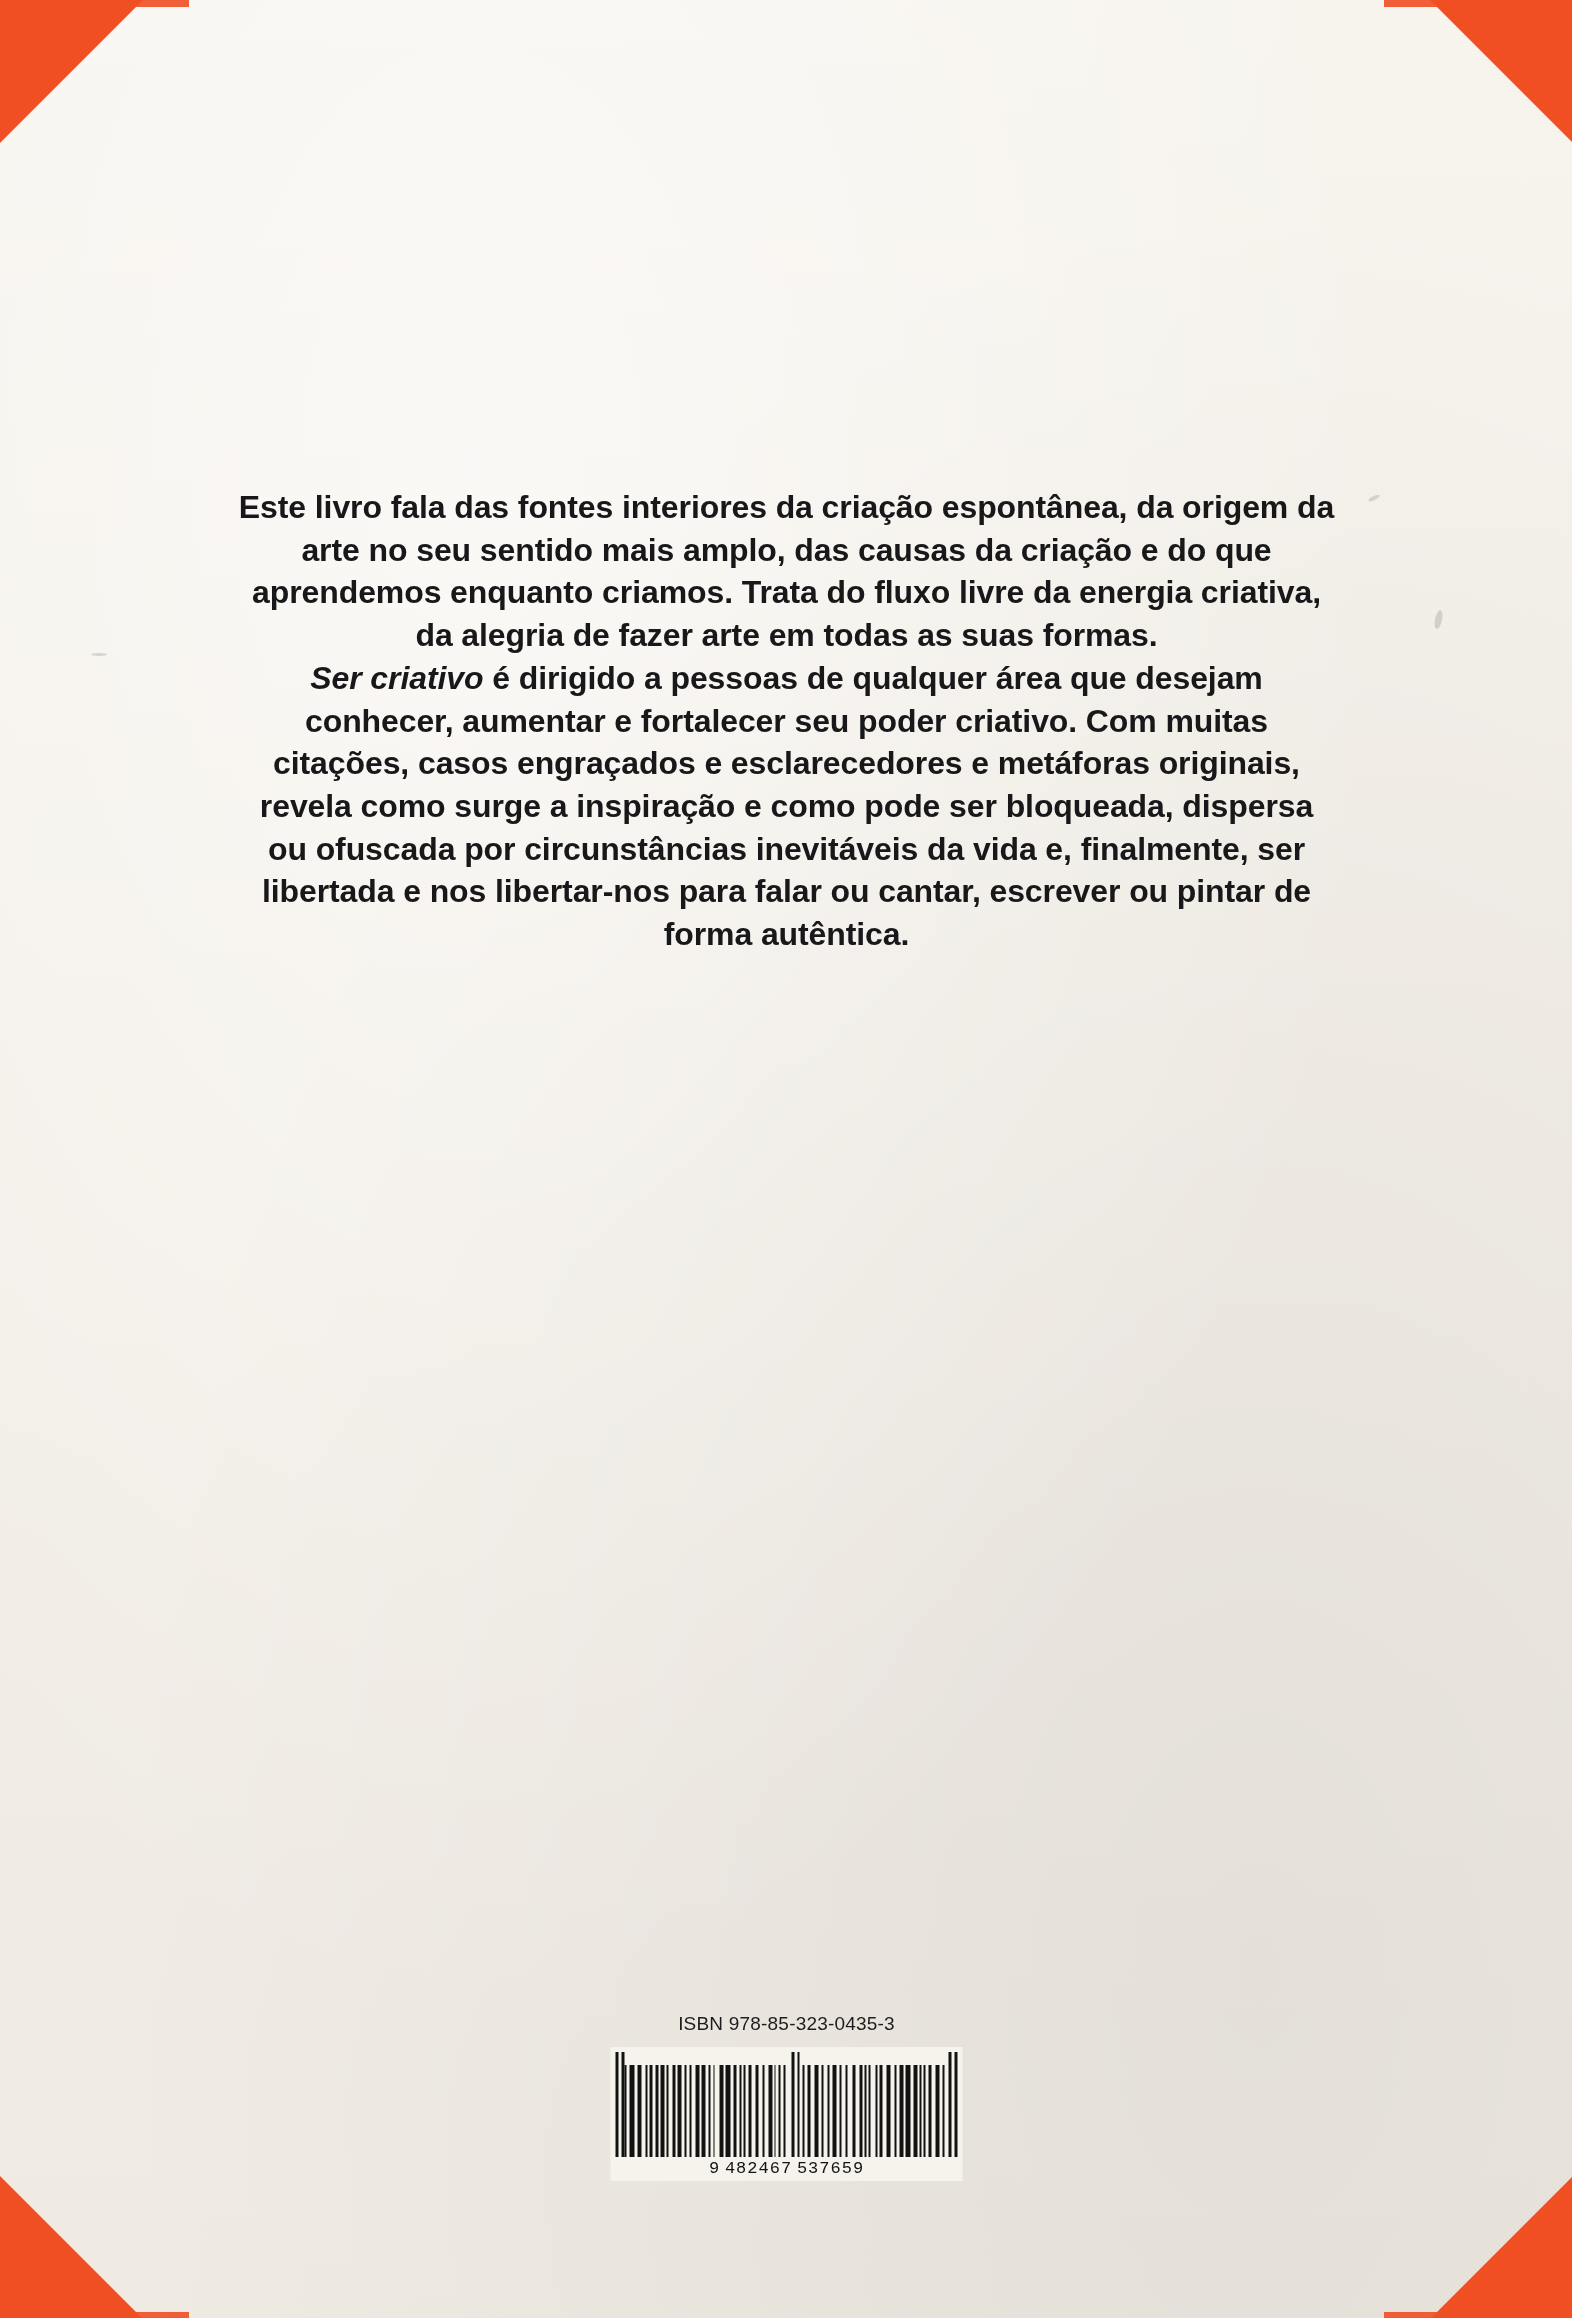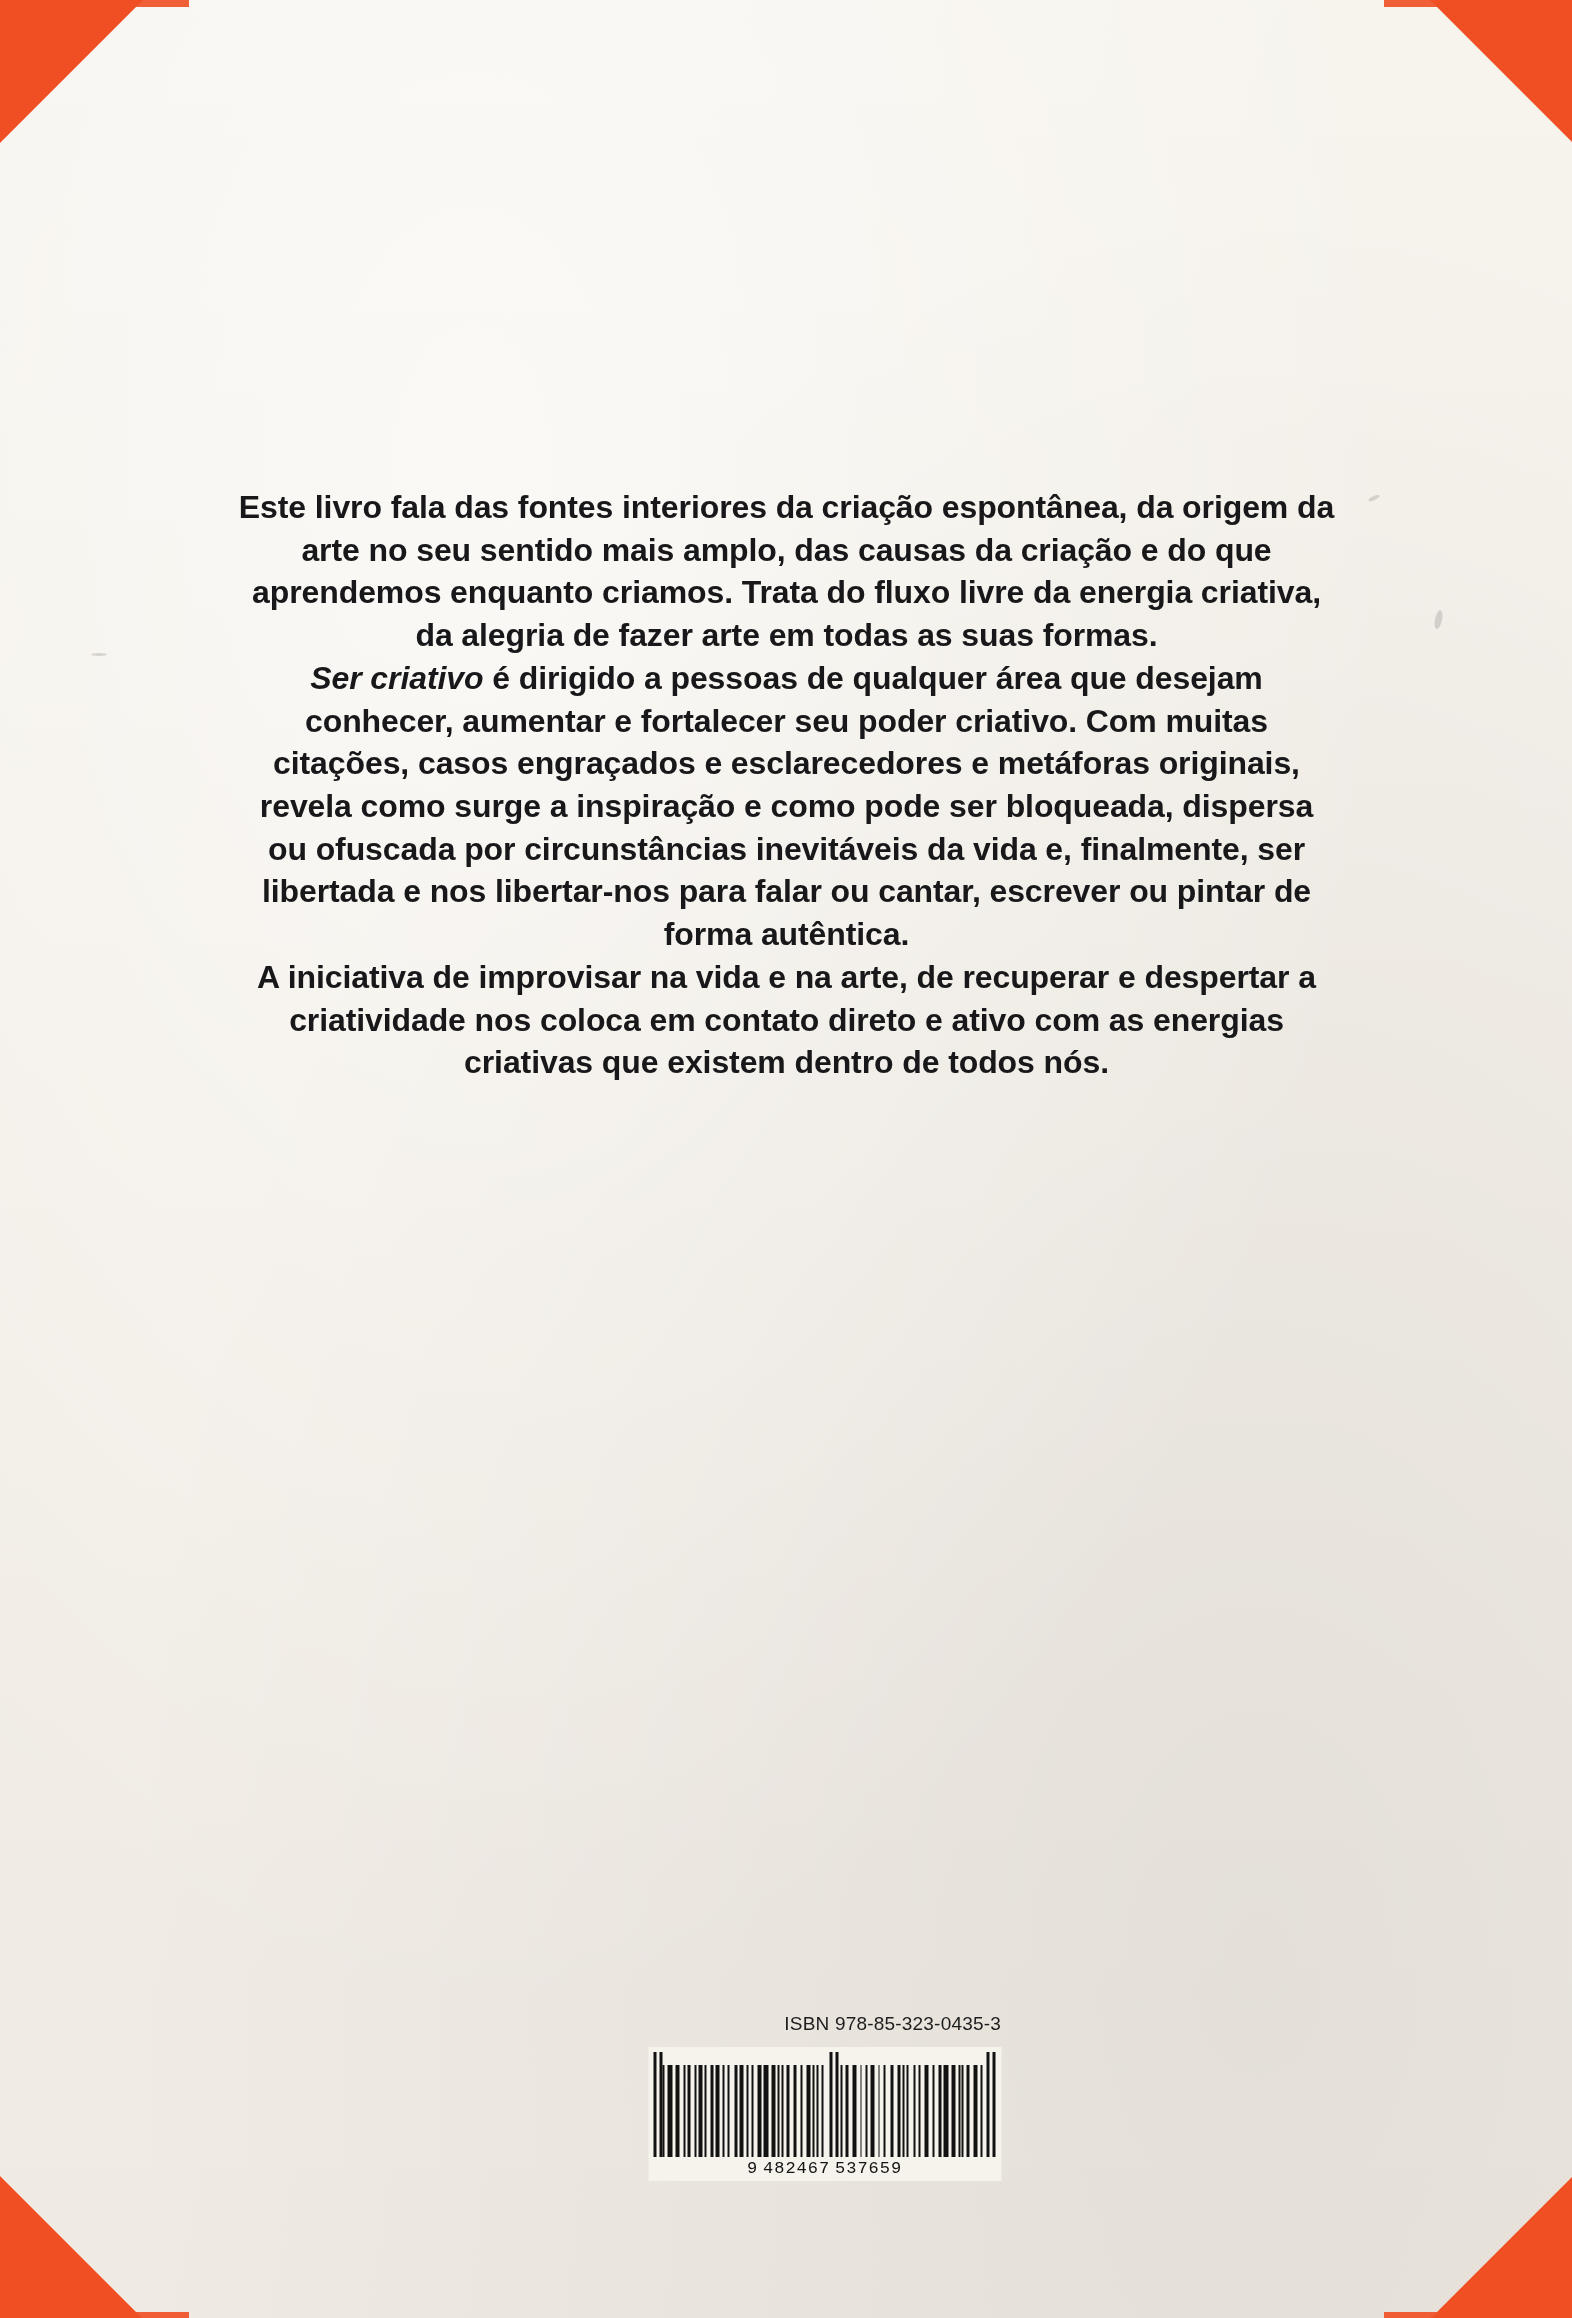--- a/index.html
+++ b/index.html
@@ -82,21 +82,21 @@
   }
   .blurb .italic {
     font-style: italic;
   }
   .isbn-block {
     position: absolute;
     left: 50%;
     transform: translateX(-50%);
     bottom: 138px;
     width: 429px;
-    text-align: right;
+    text-align: center;
   }
   .isbn-text {
     font-family: "Liberation Sans", sans-serif;
     font-size: 19px;
     color: #1d1d1f;
     letter-spacing: 0.2px;
     margin-bottom: 12.4px;
   }
   .barcode-wrap {
     display: inline-block;
@@ -149,21 +149,20 @@
   <div class="corner corner-bl"></div>
   <div class="corner corner-br"></div>
 
   <div class="speck" style="left:1368px; top:496px; width:12.4px; height:3.8px; transform:rotate(-25deg);"></div>
   <div class="speck" style="left:1435px; top:610px; width:6.7px; height:19px; transform:rotate(12deg);"></div>
   <div class="speck" style="left:91px; top:653px; width:16px; height:3.3px;"></div>
 
   <div class="blurb">
     <p>Este livro fala das fontes interiores da criação espontânea, da origem da arte no seu sentido mais amplo, das causas da criação e do que aprendemos enquanto criamos. Trata do fluxo livre da energia criativa, da alegria de fazer arte em todas as suas formas.</p>
     <p><span class="italic">Ser criativo</span><span> é dirigido a pessoas de qualquer área que desejam conhecer, aumentar e fortalecer seu poder criativo. Com muitas citações, casos engraçados e esclarecedores e metáforas originais, revela como surge a inspiração e como pode ser bloqueada, dispersa ou ofuscada por circunstâncias inevitáveis da vida e, finalmente, ser libertada e nos libertar-nos para falar ou cantar, escrever ou pintar de forma autêntica.</span></p>
-    <p>A iniciativa de improvisar na vida e na arte, de recuperar e despertar a criatividade nos coloca em contato direto e ativo com as energias criativas que existem dentro de todos nós.</p>
   </div>
 
   <div class="isbn-block">
     <div class="isbn-text">ISBN 978-85-323-0435-3</div>
     <div class="barcode-wrap">
       <div class="barcode" id="barcode-bars">
           <i class="tall" style="width: 2.9px;"></i>
           <i class="space" style="width: 2.9px;"></i>
           <i class="tall" style="width: 2.9px;"></i>
           <i class="short" style="width: 1.9px;"></i>

